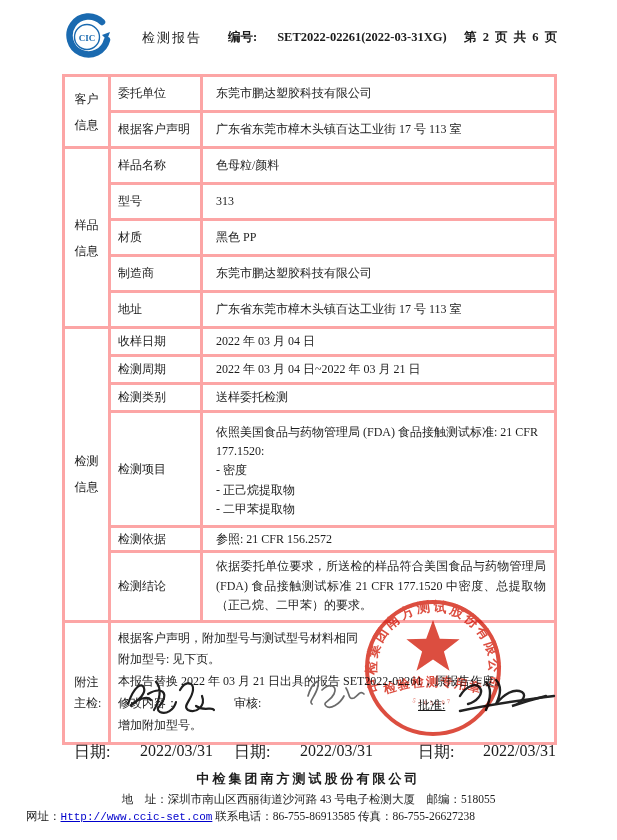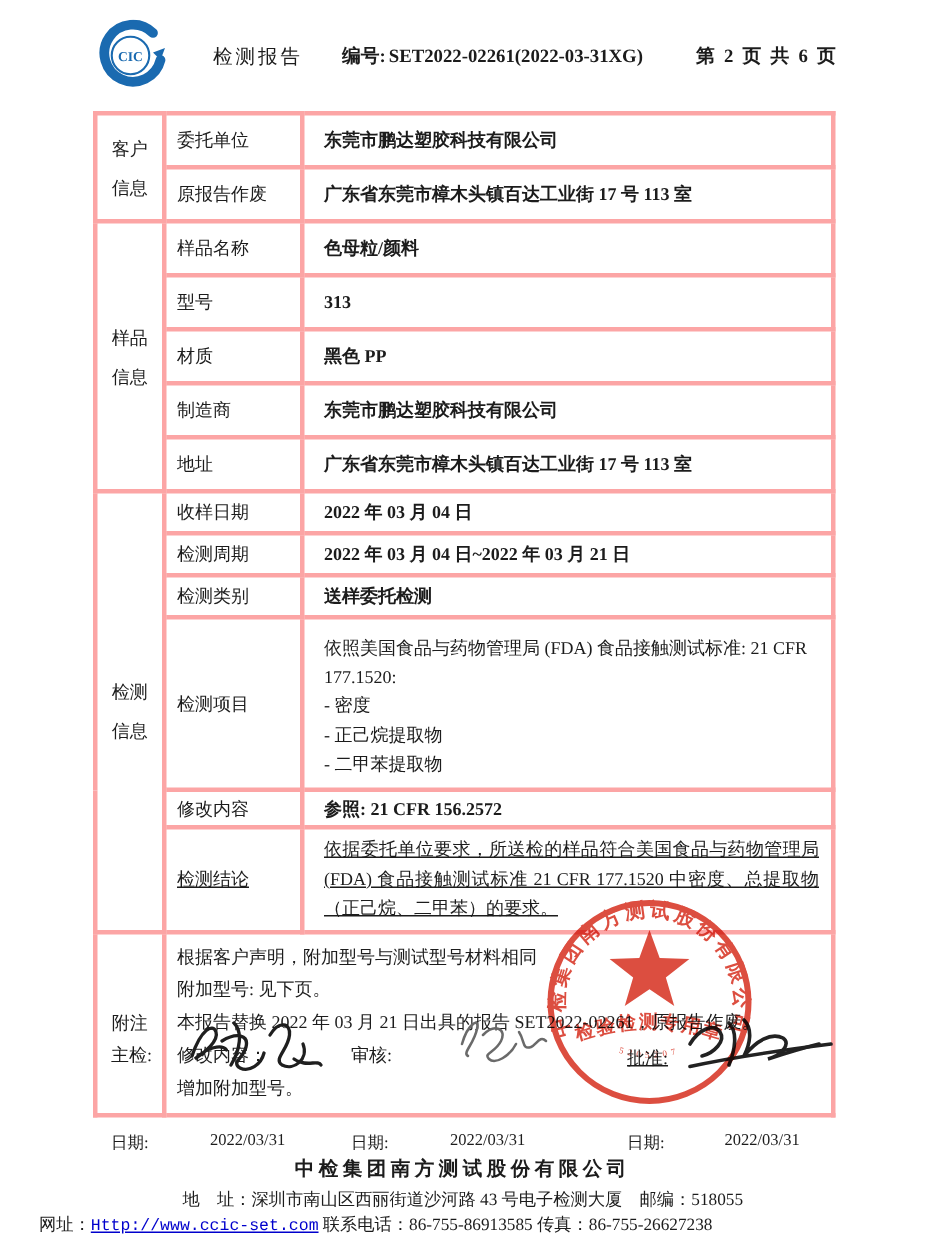--- a/index.html
+++ b/index.html
@@ -6,49 +6,49 @@
   body {
     width:617px; height:840px; position:relative; background:#ffffff;
     font-family:"Liberation Serif","DejaVu Serif",serif; color:#1c1c1c;
     overflow:hidden;
   }
   .abs { position:absolute; }
 
   
   .hdr-title   { left:142px; top:29px; font-size:13px; font-weight:normal; letter-spacing:2px; }
   .hdr-no      { left:228px; top:29px; font-size:12.5px; font-weight:bold; }
-  .hdr-no .lab { margin-right:2px; }
+  .hdr-no .lab { margin-right:20px; }
   .hdr-pages   { left:464px; top:29px; font-size:12.5px; font-weight:bold; letter-spacing:1.5px; }
   .logo-wrap   { left:62px; top:13px; width:50px; height:48px; }
 
   
   .report-table {
     position:absolute; left:62px; top:74px; width:492px;
     border-collapse:collapse; table-layout:fixed; font-size:12px;
   }
   .report-table td { border:3px solid #fca5a5; vertical-align:middle; word-break:break-all; }
   td.sec  { text-align:center; padding:0; }
   td.sec .ln { line-height:26px; }
   td.lbl  { padding:0 4px 0 7px; }
-  td.val  { padding:0 6px 0 13px;font-weight:bold; }
+  td.val  { padding:0 6px 0 13px; }
   td.cell-lines { padding:10px 8px 6px 13px; vertical-align:top; }
   td.cell-lines .ln { line-height:19.2px; }
   td.conc { padding:4px 8px 4px 13px; line-height:19.5px; text-align:justify; }
   td.notes { padding:5px 8px 5px 7px; vertical-align:top; }
   td.notes .ln { line-height:21.8px; }
   tr.h33 td { height:33px; }
   tr.h25 td { height:25px;margin-top:16px; }
   tr.h96 td { height:96px; }
   tr.h22 td { height:22px; }
-  tr.h50 td { height:50px;text-decoration:underline; }
+  tr.h50 td { height:50px; }
   tr.h106 td { height:106px; }
 
   
   .sig-label { font-size:12px; }
-  .sig-date  { font-size:11px;margin-top:12px; }
+  .sig-date  { font-size:16px; }
   .sig-svg   { pointer-events:none; }
 
   
   .stamp { left:361px; top:596px; width:144px; height:144px; opacity:.9; mix-blend-mode:multiply; pointer-events:none; }
 
   
   .footer-company { left:0; top:770px; width:617px; text-align:center; font-size:13px; font-weight:bold; letter-spacing:3px; }
   .footer-line1   { left:0; top:792px; width:617px; text-align:center; font-size:11.5px; }
   .footer-line2   { left:0; top:809px; width:501px; text-align:center; font-size:11.5px; }
   .footer-link    { color:#0000cc; text-decoration:underline; font-family:"Liberation Mono","DejaVu Sans Mono",monospace; font-size:11px; }
@@ -80,21 +80,21 @@
   <tbody>
       <tr class="h33">
     <td class="sec" rowspan="2">
       <div class="ln">客户</div>
       <div class="ln">信息</div>
     </td>
     <td class="lbl">委托单位</td>
     <td class="val">东莞市鹏达塑胶科技有限公司</td>
   </tr>
   <tr class="h33">
-    <td class="lbl">原报告作废</td>
+    <td class="lbl">根据客户声明</td>
     <td class="val">广东省东莞市樟木头镇百达工业街 17 号 113 室</td>
   </tr>
 
   <tr class="h33">
     <td class="sec" rowspan="5">
       <div class="ln">样品</div>
       <div class="ln">信息</div>
     </td>
     <td class="lbl">样品名称</td>
     <td class="val">色母粒/颜料</td>
@@ -136,21 +136,21 @@
     <td class="lbl">检测项目</td>
     <td class="cell-lines">
       <div class="ln">依照美国食品与药物管理局 (FDA) 食品接触测试标准: 21 CFR</div>
       <div class="ln">177.1520:</div>
       <div class="ln">- 密度</div>
       <div class="ln">- 正己烷提取物</div>
       <div class="ln">- 二甲苯提取物</div>
     </td>
   </tr>
   <tr class="h22">
-    <td class="lbl">修改内容</td>
+    <td class="lbl">检测依据</td>
     <td class="val">参照: 21 CFR 156.2572</td>
   </tr>
   <tr class="h50">
     <td class="lbl">检测结论</td>
     <td class="conc">依据委托单位要求，所送检的样品符合美国食品与药物管理局 (FDA) 食品接触测试标准 21 CFR 177.1520 中密度、总提取物（正己烷、二甲苯）的要求。</td>
   </tr>
 
   <tr class="h106">
     <td class="sec">
       <div class="ln">附注</div>

